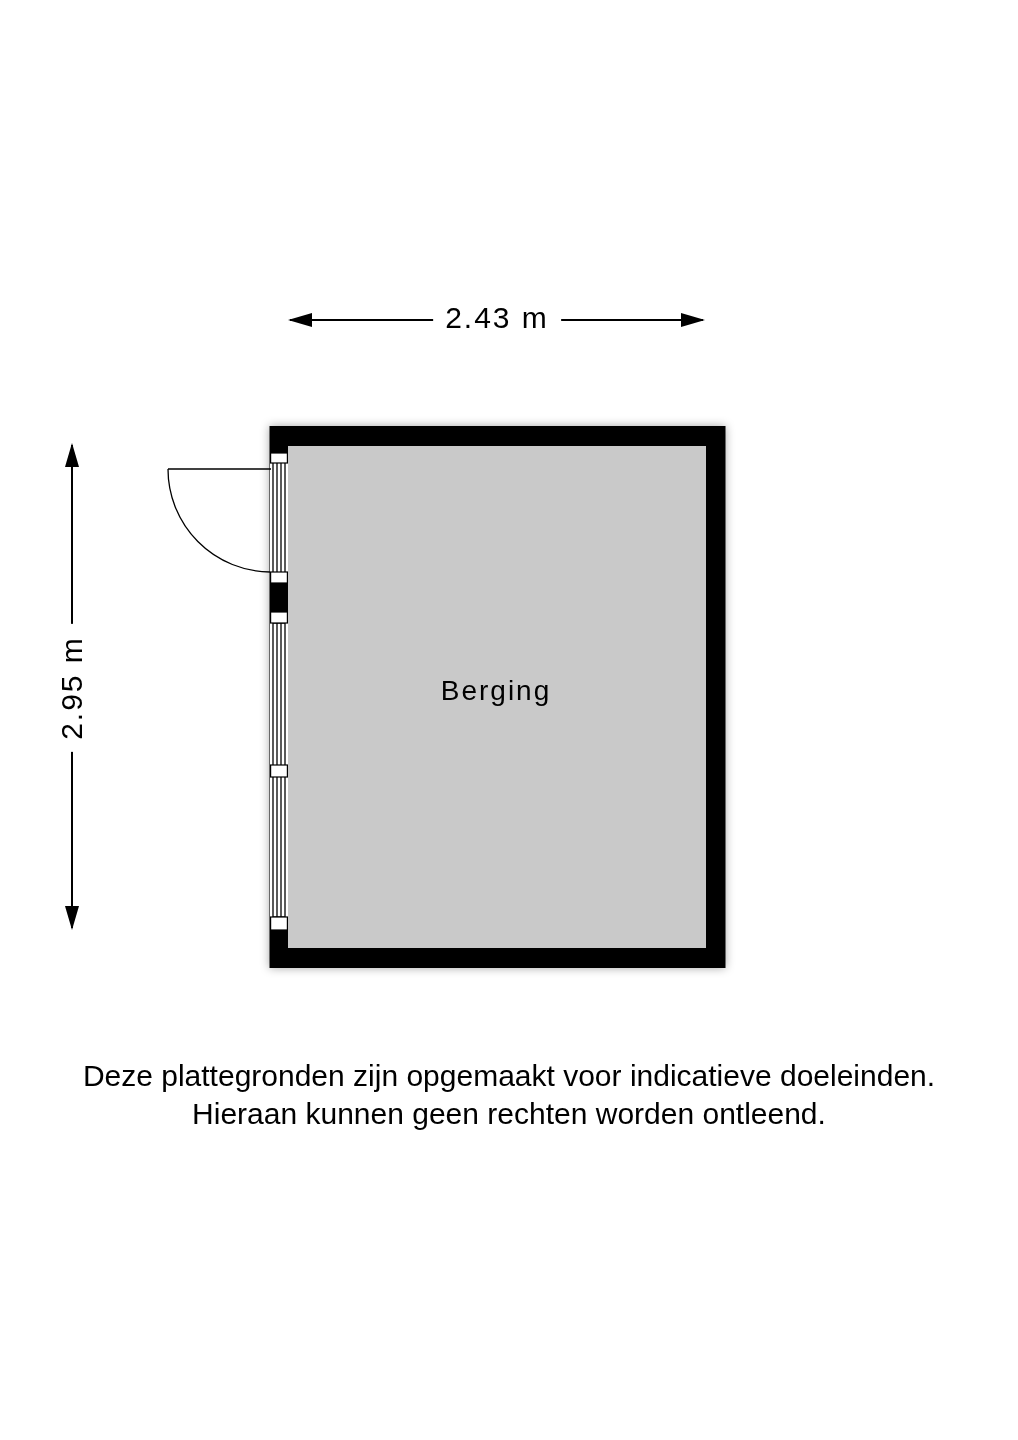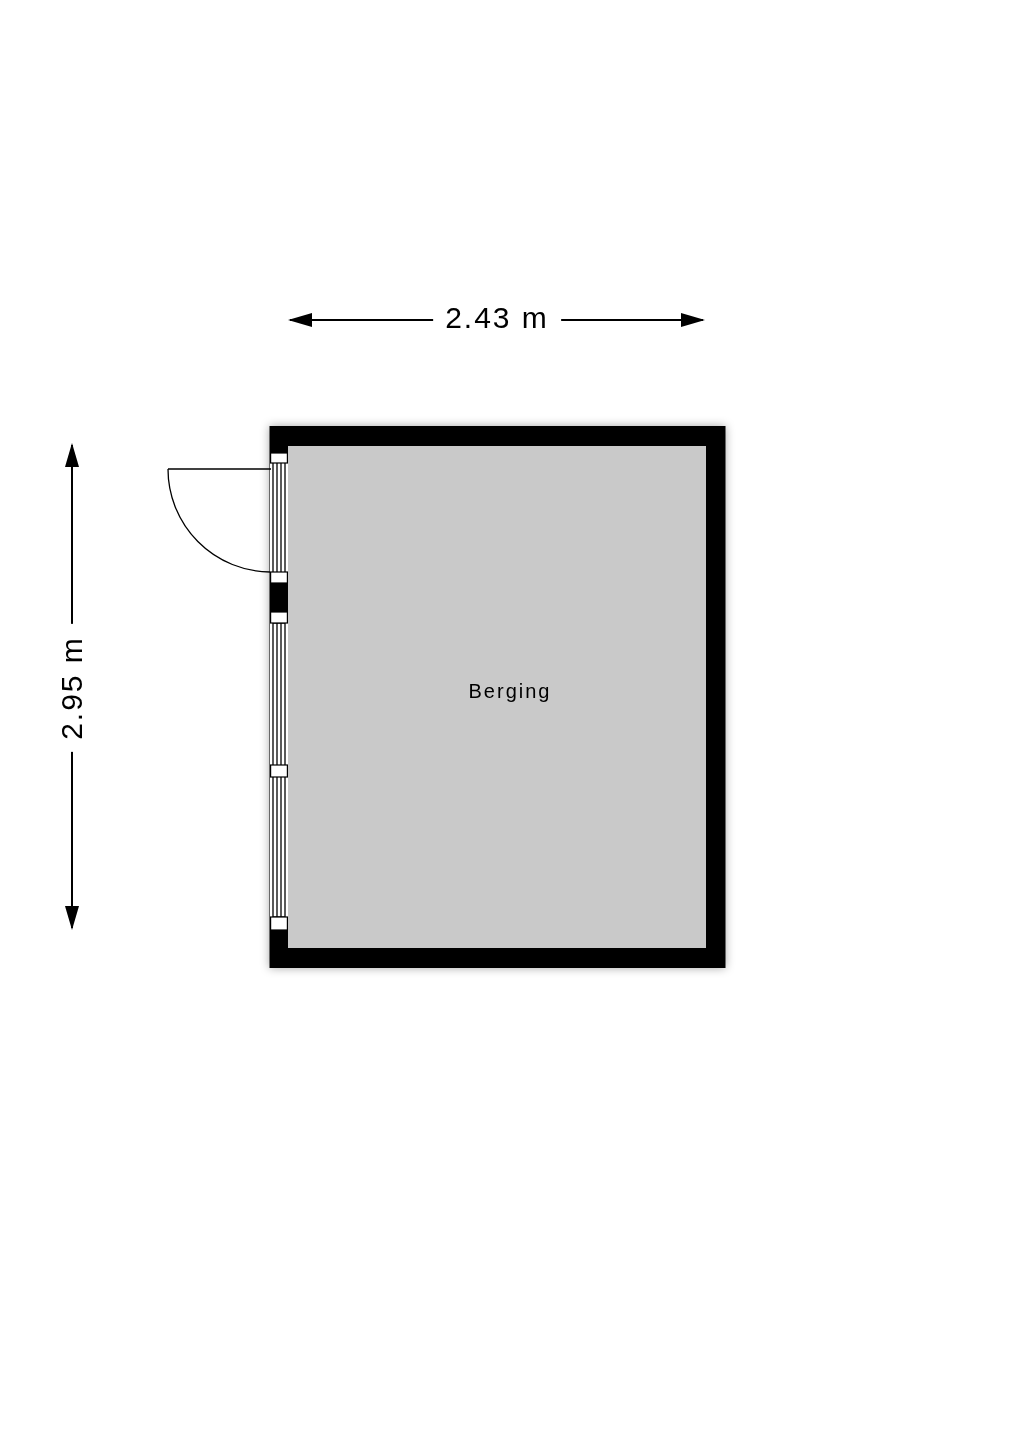--- a/index.html
+++ b/index.html
@@ -37,24 +37,23 @@
   .dim-label-v {
     left: 72px;
     top: 688px;
     transform: translate(-50%, -50%) rotate(-90deg);
   }
   .room-label {
     position: absolute;
     left: 496px;
     top: 691px;
     transform: translate(-50%, -50%);
-    font-size: 20px;
+    font-size: 28px;
     letter-spacing: 2px;
     white-space: nowrap;
-    margin-left: 14px;
   }
   .disclaimer {
     position: absolute;
     left: 0;
     top: 1057px;
     width: 1018px;
     text-align: center;
     font-size: 30px;
     line-height: 38px;
   }
@@ -137,14 +136,18 @@
       <path class="thin-line" d="M 168 469 A 103 103 0 0 0 270 572"></path>
     </g>
   </svg>
 
   <div class="dim-label dim-label-h">2.43 m</div>
 
   <div class="dim-label dim-label-v">2.95 m</div>
 
   <div class="room-label">Berging</div>
 
+  <div class="disclaimer">
+    <div>Deze plattegronden zijn opgemaakt voor indicatieve doeleinden.</div>
+    <div>Hieraan kunnen geen rechten worden ontleend.</div>
+  </div>
 
 </div>
 
 </body></html>

